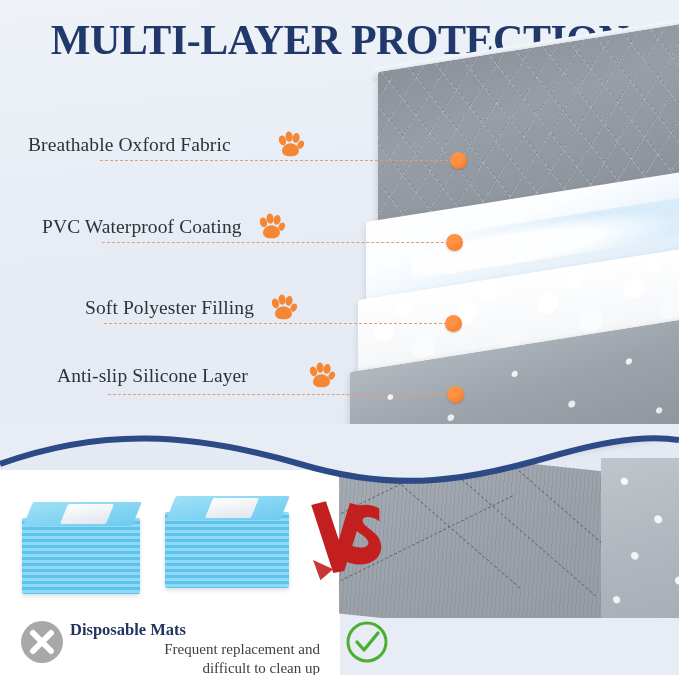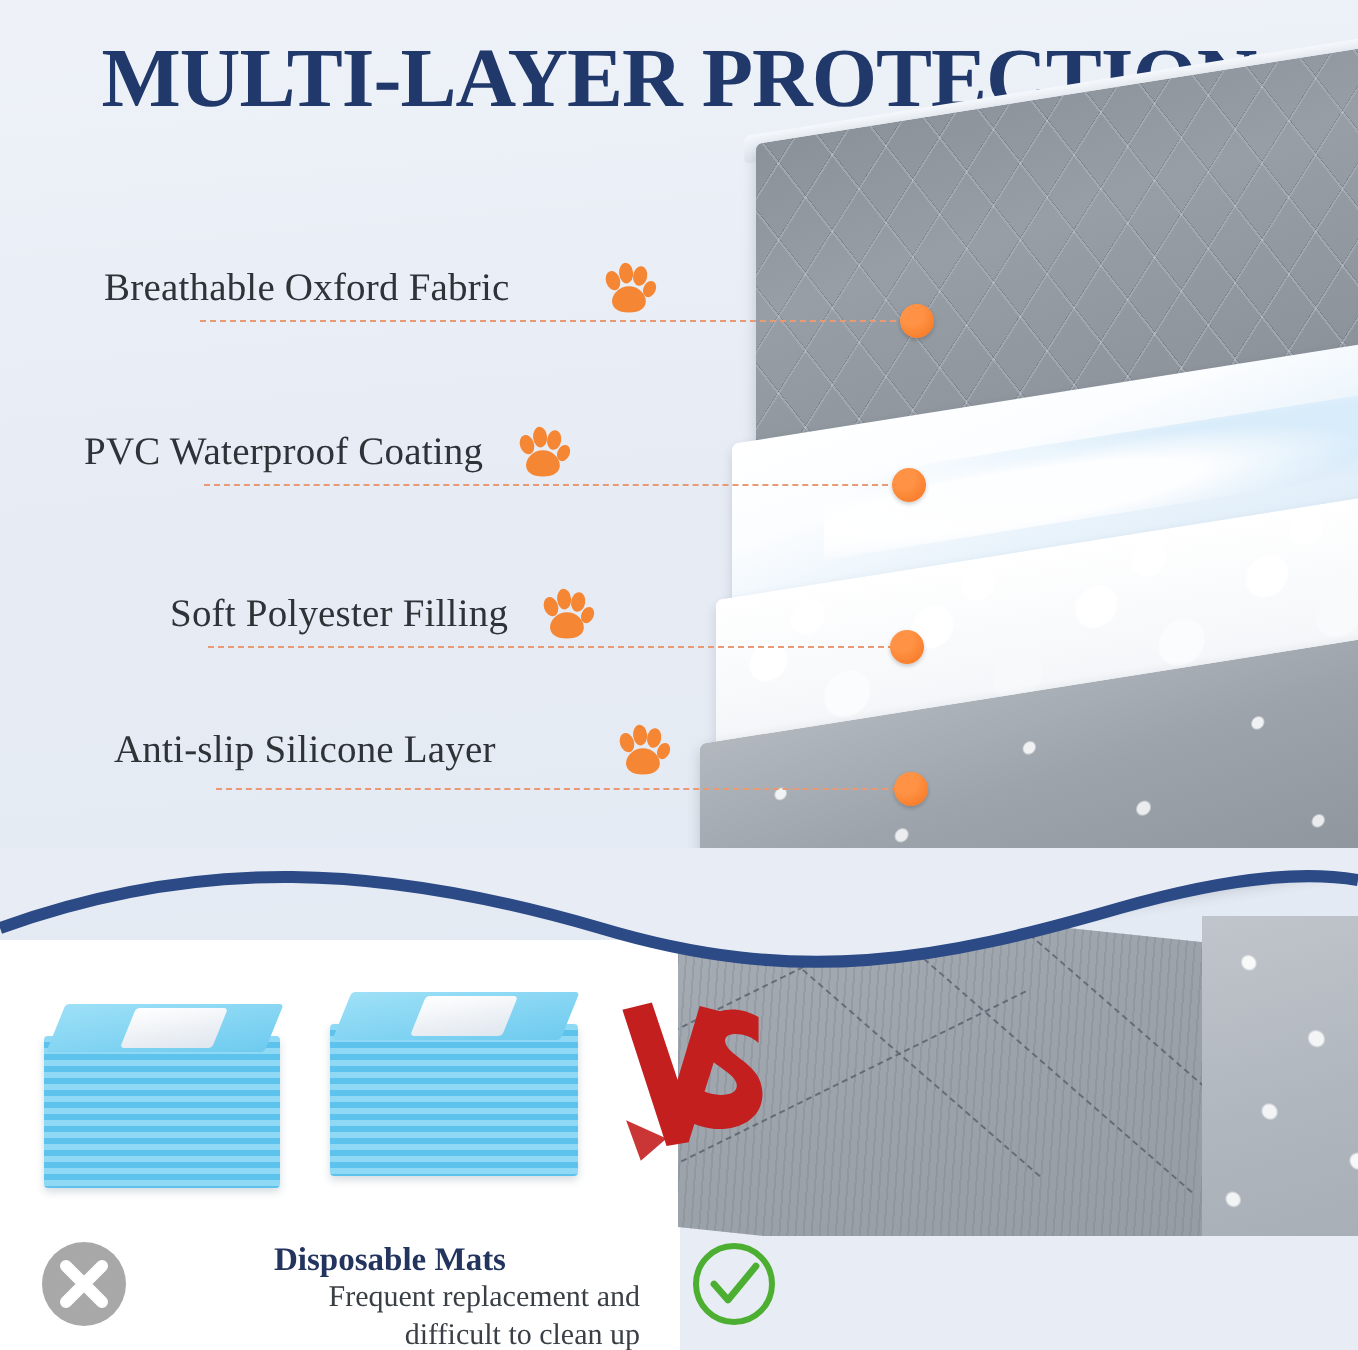--- a/index.html
+++ b/index.html
@@ -149,21 +149,21 @@
     transform:skewX(-22deg);border-radius:2px;}
   .pad-white{position:absolute;top:2px;width:46px;height:20px;
     background:linear-gradient(170deg,#ffffff 0%,#dfe6ee 100%);
     transform:skewX(-22deg);border-radius:2px;}
 
   
   #vs-mark{position:absolute;left:302px;top:492px;width:92px;height:92px;}
 
   
   .cap-block{position:absolute;}
-  .cap-title{font-family:"Liberation Serif",serif;font-weight:bold;font-size:16.5px;color:#23345e;text-align:center;white-space:nowrap;}
+  .cap-title{font-family:"Liberation Serif",serif;font-weight:bold;font-size:16.5px;color:#23345e;text-align:left;white-space:nowrap;}
   .cap-sub{font-family:"Liberation Serif",serif;font-size:15px;color:#3a3f46;text-align:right;line-height:1.28;}
   .badge{position:absolute;width:44px;height:44px;}
 </style>
 </head>
 <body>
 
 <div id="stage">
 
   <div id="top-section">
 
@@ -181,21 +181,21 @@
     <div class="dash-line" style="left:100px;top:160px;width:358px;"></div>
     <div class="dash-line" style="left:102px;top:242px;width:352px;"></div>
     <div class="dash-line" style="left:104px;top:323px;width:348px;"></div>
     <div class="dash-line" style="left:108px;top:394px;width:346px;"></div>
 
     <div class="dot" style="left:450px;top:152px;"></div>
     <div class="dot" style="left:446px;top:234px;"></div>
     <div class="dot" style="left:445px;top:315px;"></div>
     <div class="dot" style="left:447px;top:386px;"></div>
 
-    <div class="callout" style="left:52px;top:130px;gap:30px;">
+    <div class="callout" style="left:28px;top:130px;gap:30px;">
       <span class="callout-text">Breathable Oxford Fabric</span>
       <svg class="paw" viewBox="0 0 64 64">
         <ellipse cx="16" cy="22" rx="7.5" ry="10.5" fill="#f58634" transform="rotate(-18 16 22)"></ellipse>
         <ellipse cx="30" cy="14" rx="7.5" ry="11" fill="#f58634" transform="rotate(-6 30 14)"></ellipse>
         <ellipse cx="45" cy="17" rx="7.5" ry="10.5" fill="#f58634" transform="rotate(10 45 17)"></ellipse>
         <ellipse cx="55" cy="31" rx="6.5" ry="9" fill="#f58634" transform="rotate(24 55 31)"></ellipse>
         <path d="M33 28c10 0 18 8 18 16 0 7-6 12-18 12s-18-5-18-12c0-8 8-16 18-16z" fill="#f58634"></path>
       </svg>
     </div>
 

